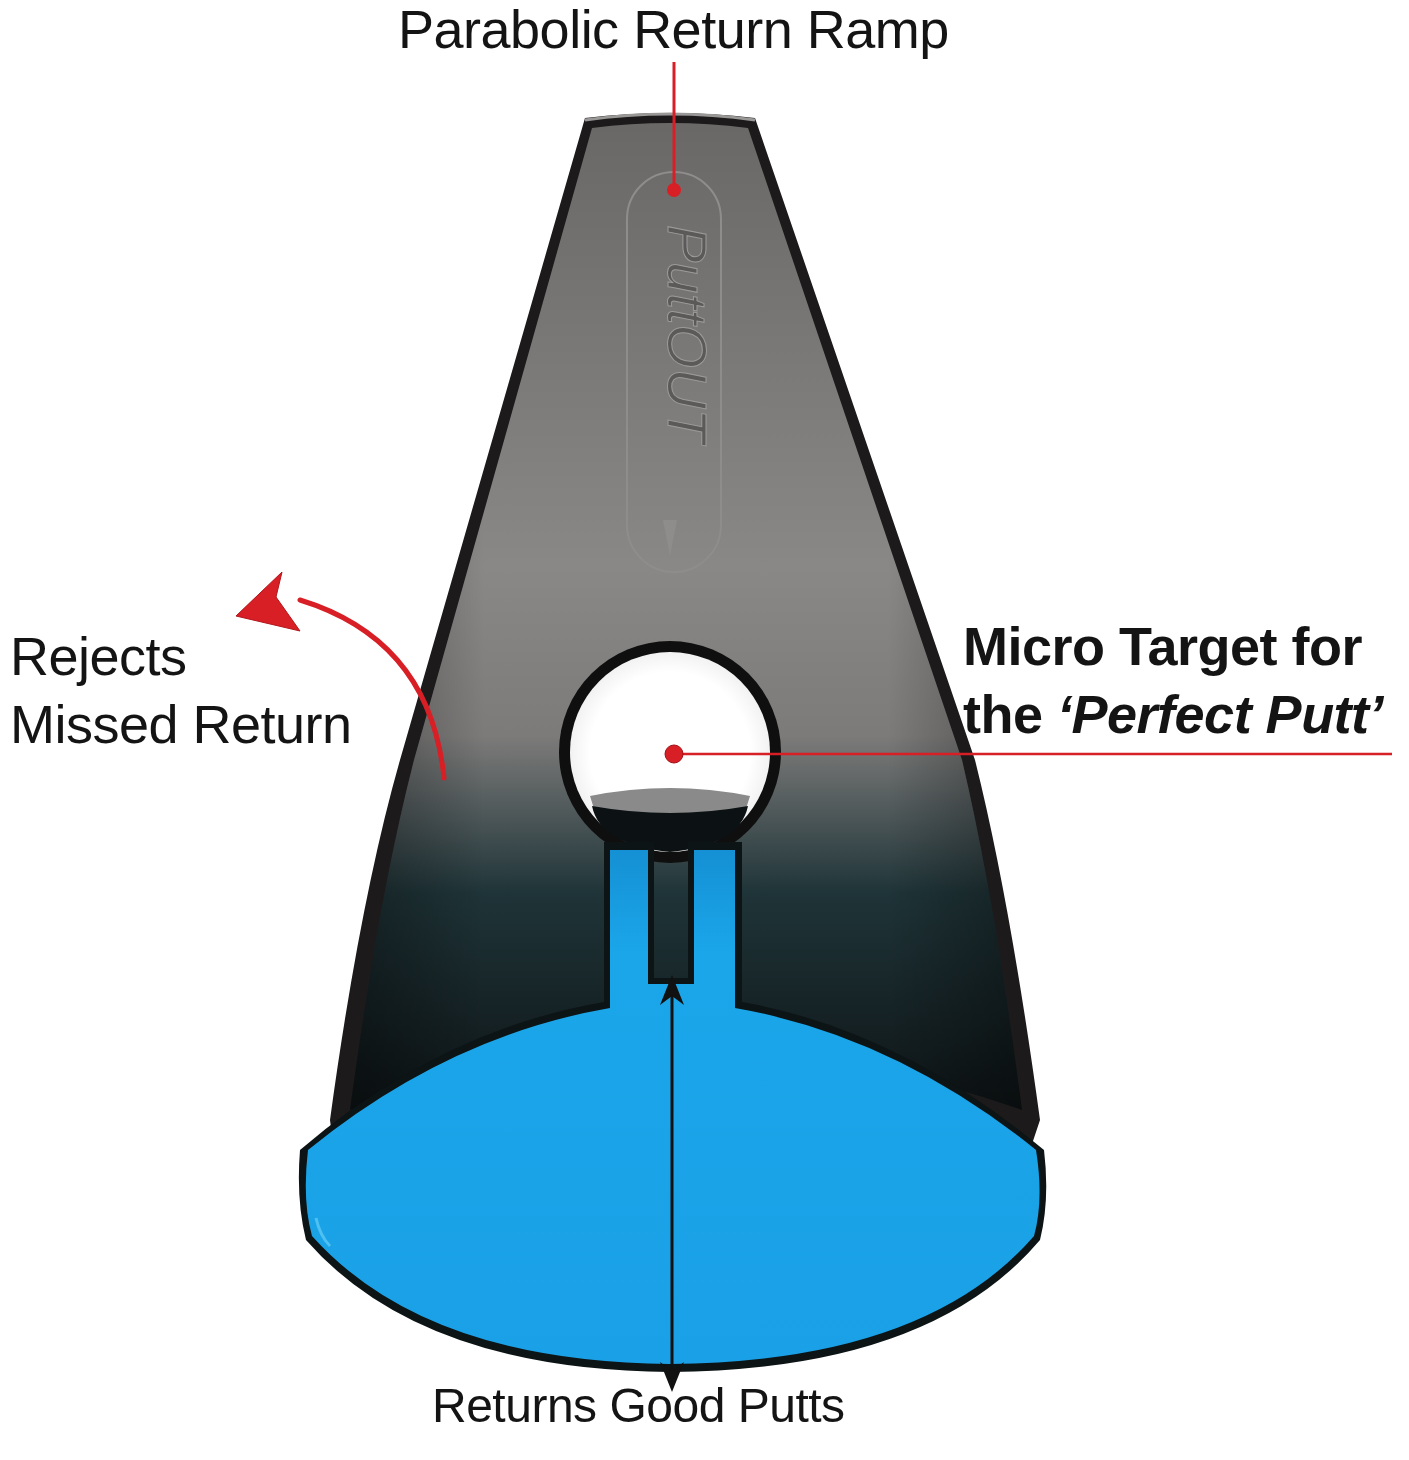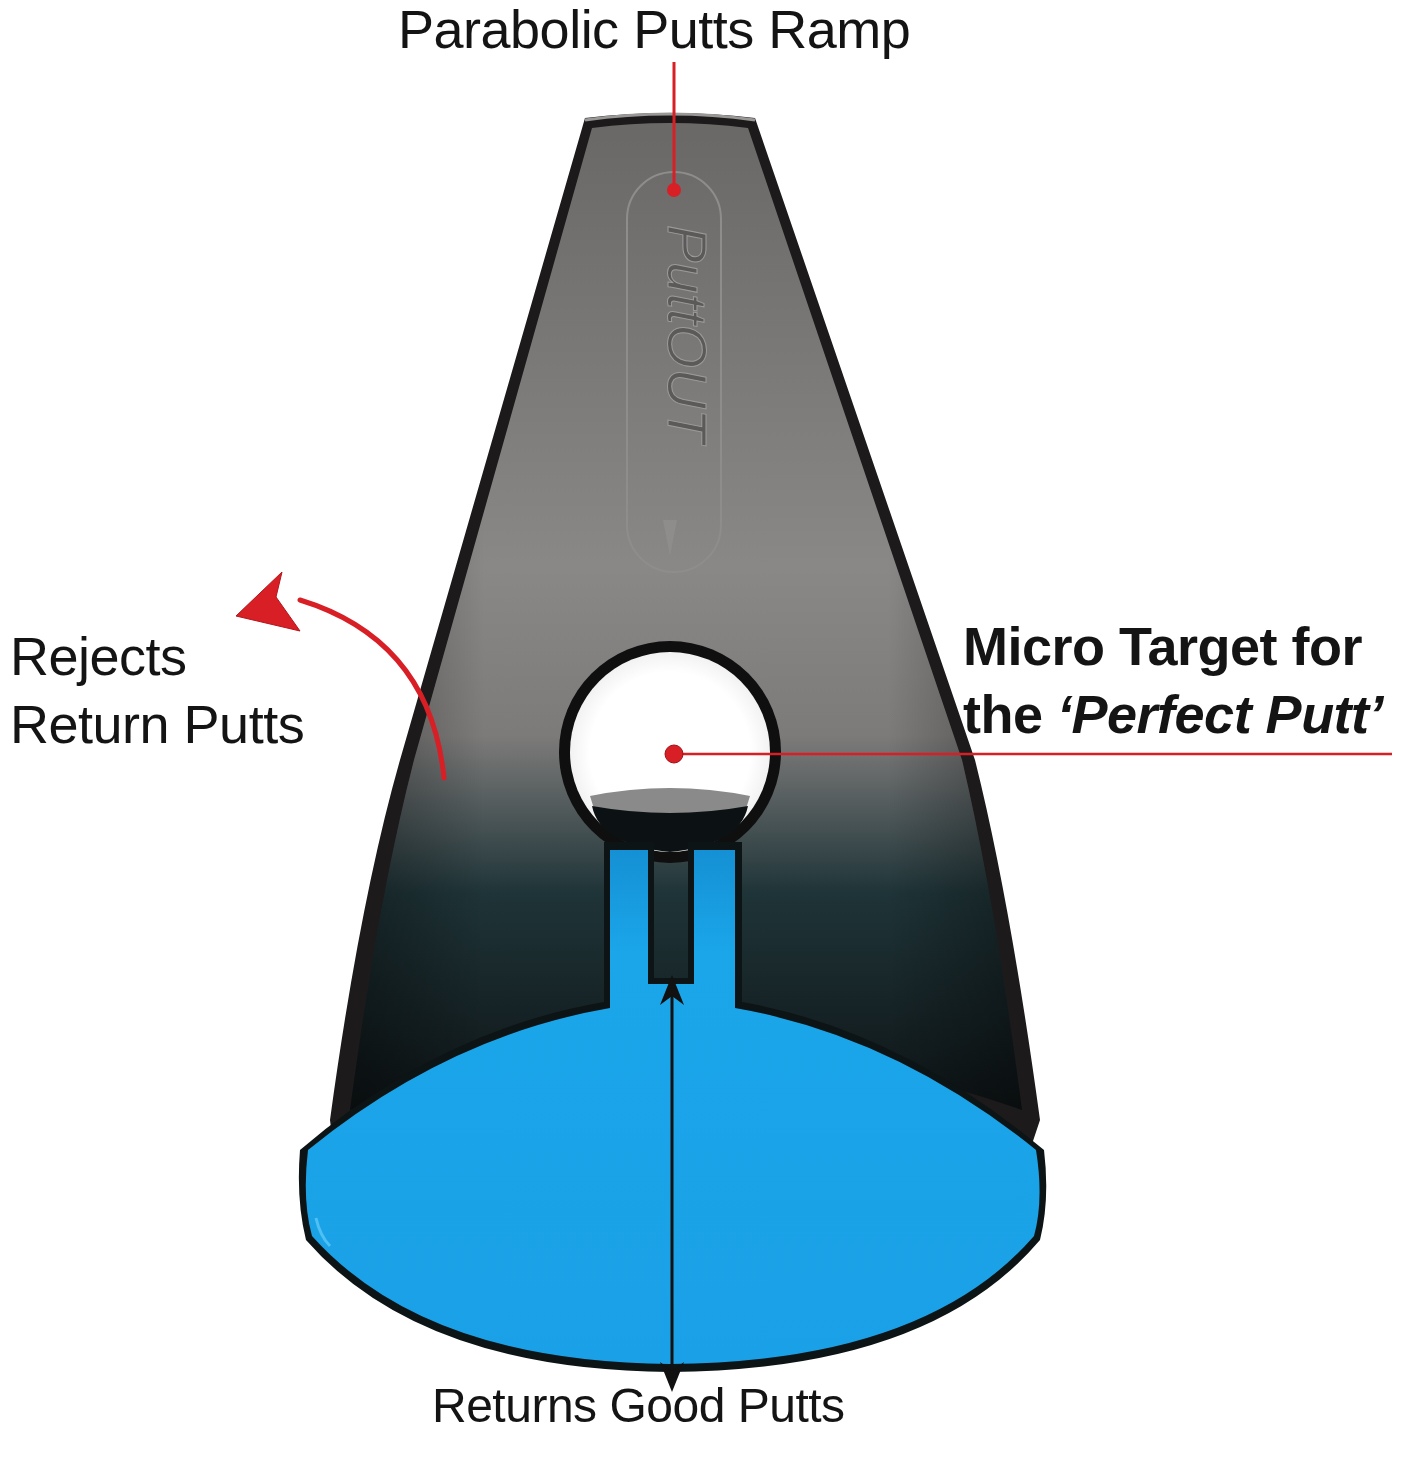--- a/index.html
+++ b/index.html
@@ -103,25 +103,25 @@
       <polygon points="236,616 282,572 276,597 300,631" fill="#d81f26" stroke="#b3161c" stroke-width="1"></polygon>
     </g>
 
     <g>
       <line x1="672" y1="992" x2="672" y2="1380" stroke="#111111" stroke-width="3"></line>
       <polygon points="672,975 660,1005 672,996 684,1005" fill="#111111"></polygon>
       <polygon points="672,1392 660,1362 672,1371 684,1362" fill="#111111"></polygon>
     </g>
   </svg>
 
-  <div class="label label-top">Parabolic Putts Ramp</div>
+  <div class="label label-top">Parabolic Return Ramp</div>
 
   <div class="label label-left">
     <span class="line">Rejects</span>
-    <span class="line">Return Putts</span>
+    <span class="line">Missed Return</span>
   </div>
 
   <div class="label label-right">
     <span class="line">Micro Target for</span>
     <span class="line"><span>the </span><span class="em">‘Perfect Putt’</span></span>
   </div>
 
   <div class="label label-bottom">Returns Good Putts</div>
 </div>
 

